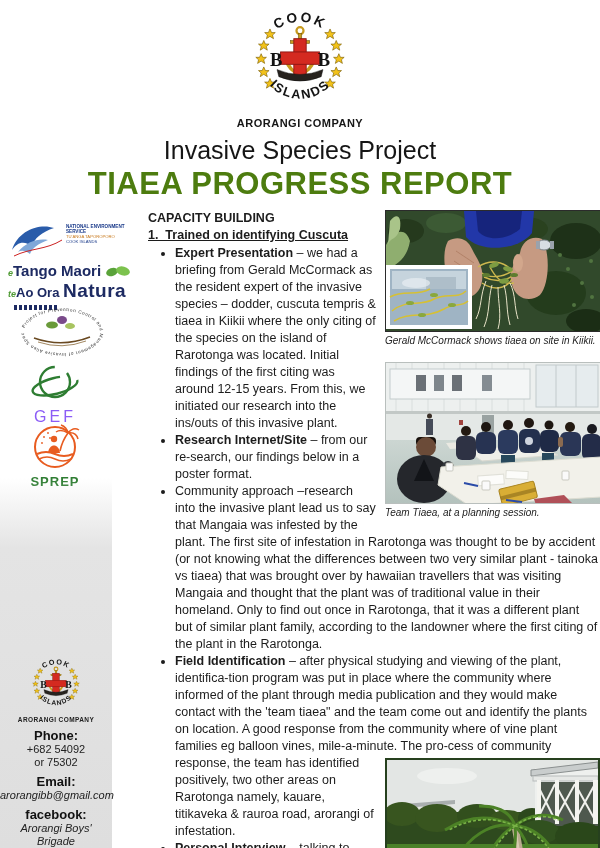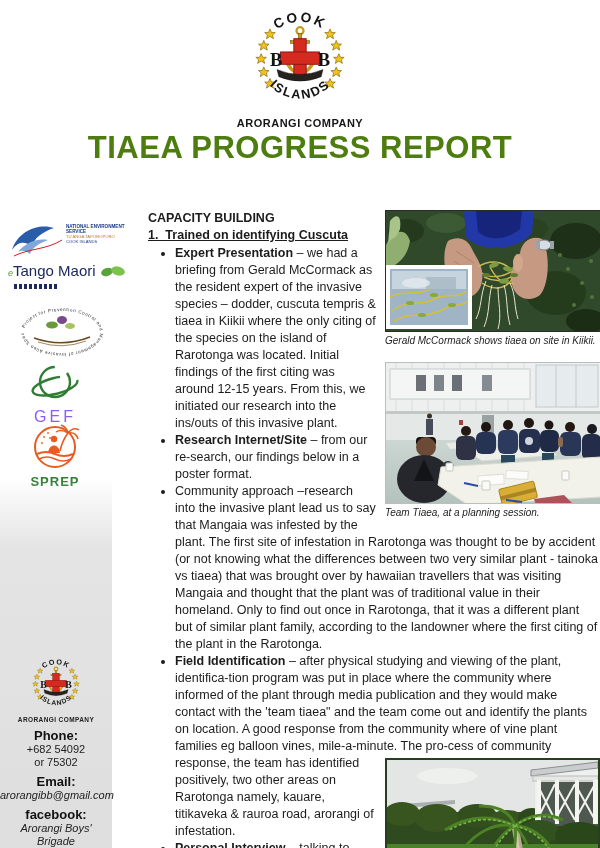--- a/index.html
+++ b/index.html
@@ -13,21 +13,21 @@
   .title{font-size:31px;font-weight:bold;margin:1px 0 0;color:#4d7c0f;letter-spacing:.5px;}
   
   .sidebar{position:absolute;left:0;top:212px;width:145px;}
   .logo{position:absolute;text-align:center;}
   .nes{top:8px;left:4px;width:136px;}
   .nes-text{position:absolute;left:62px;top:4px;text-align:left;line-height:5px;}
   .nes-l1{font-size:4.6px;font-weight:bold;color:#1a3a8a;}
   .nes-l2{font-size:4.2px;color:#c87a1e;}
   .nes-l3{font-size:4.2px;color:#1a3a8a;}
   .tango{top:50px;left:2px;width:140px;text-align:left;padding-left:6px;box-sizing:border-box;}
-  .tango-line{font-weight:normal;color:#1d2a62;line-height:17px;white-space:nowrap;}
+  .tango-line{font-weight:bold;color:#1d2a62;line-height:17px;white-space:nowrap;}
   .tango-pre{color:#4e9a33;font-size:9px;font-style:italic;}
   .tango-l1{font-size:15px;}
   .tango-l2{font-size:13px;}
   .tango-big{font-size:19px;letter-spacing:.5px;}
   .tango-bar{width:44px;height:5px;margin:2px 0 0 6px;
      background:repeating-linear-gradient(90deg,#1d2a62 0 3px,#fff 3px 5px);}
   .seal{top:92px;left:16px;}
   .gef{top:150px;left:24px;width:62px;}
   .gef-label{font-size:16px;color:#8b5cf6;letter-spacing:3px;margin-top:-2px;}
   .sprep{top:212px;left:26px;width:58px;}
@@ -95,20 +95,21 @@
         <path d="M34,72 Q60,83 86,72 L84,80 Q60,90 36,80 Z" fill="#26221e" stroke="#111" stroke-width="0.5"></path>
         <text font-size="15.5" font-weight="bold" letter-spacing="2.5" fill="#141414">
           <textPath href="#bbTopArc" startOffset="50%" text-anchor="middle">COOK</textPath>
         </text>
         <text font-size="14.5" font-weight="bold" letter-spacing="2" fill="#141414">
           <textPath href="#bbBotArc" startOffset="50%" text-anchor="middle">ISLANDS</textPath>
         </text>
       </g>
     </svg>
     <div class="company">ARORANGI COMPANY</div>
+    <div class="subtitle">Invasive Species Project</div>
     <h1 class="title">TIAEA PROGRESS REPORT</h1>
   </div>
 
   <div class="sidebar">
 
     <div class="logo nes">
       <svg width="136" height="44" viewBox="0 0 136 44">
         <path d="M8,30 C14,10 36,3 50,8 C38,12 30,18 28,27 C21,20 13,22 8,30 Z" fill="#2a5caa"></path>
         <path d="M14,32 C22,22 34,18 44,20 C34,24 28,28 26,34 C21,30 17,30 14,32 Z" fill="#7fa7d8"></path>
         <path d="M10,36 C26,28 42,30 58,20" stroke="#cc2222" stroke-width="1" fill="none"></path>
@@ -120,20 +121,21 @@
       </div>
     </div>
 
     <div class="logo tango">
       <div class="tango-line tango-l1"><span class="tango-pre">e</span><span>Tango Maori</span>
         <svg width="26" height="14" viewBox="0 0 26 14" style="vertical-align:middle">
           <ellipse cx="7" cy="7" rx="6" ry="4" fill="#5aa33a" transform="rotate(-20 7 7)"></ellipse>
           <ellipse cx="18" cy="6" rx="7" ry="4.5" fill="#7cc24e" transform="rotate(15 18 6)"></ellipse>
         </svg>
       </div>
+      <div class="tango-line tango-l2"><span class="tango-pre">te</span><span>Ao Ora </span><span class="tango-big">Natura</span></div>
       <div class="tango-bar"></div>
     </div>
 
     <svg class="logo seal" width="92" height="54" viewBox="0 0 92 54">
       <defs>
           <path id="sealPath" d="M 8,28 a 38,21 0 1 1 76,0 a 38,21 0 1 1 -76,0" fill="none"></path>
         </defs>
       <ellipse cx="46" cy="16" rx="5" ry="4" fill="#7a4a8a"></ellipse>
       <ellipse cx="36" cy="21" rx="6" ry="3.5" fill="#6a9a3a"></ellipse>
       <ellipse cx="54" cy="22" rx="5" ry="3" fill="#a8c460"></ellipse>

